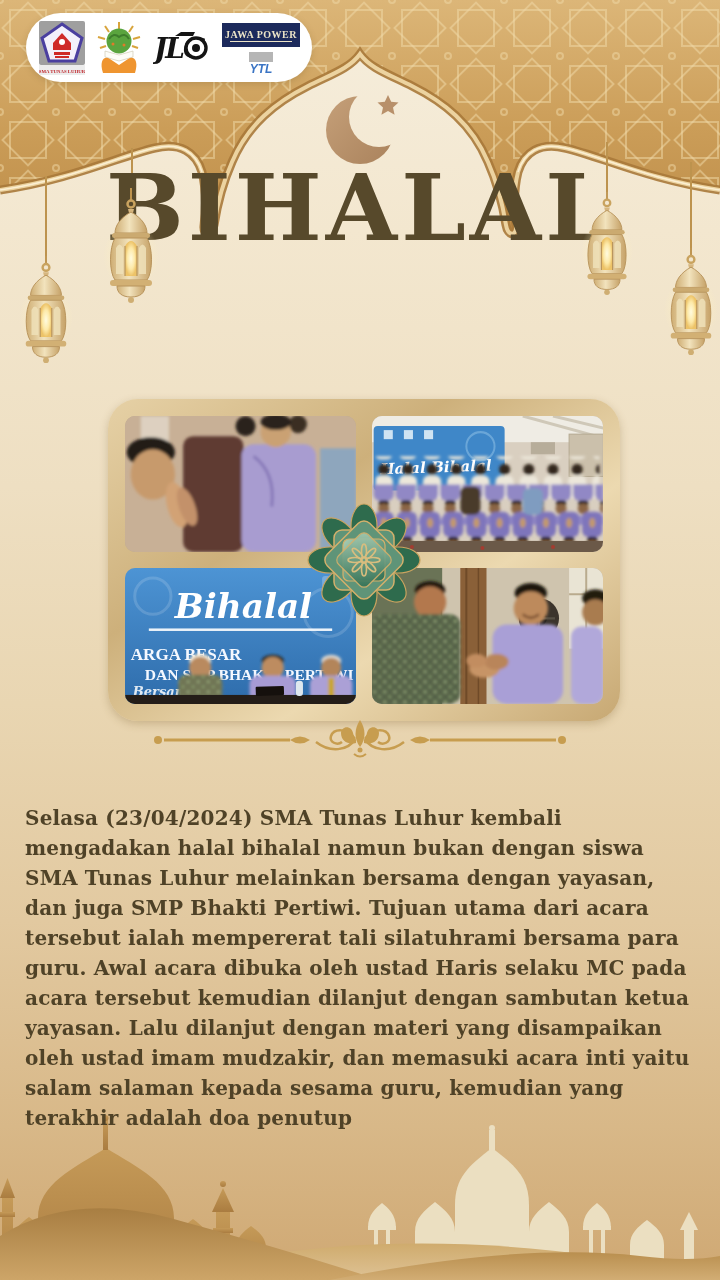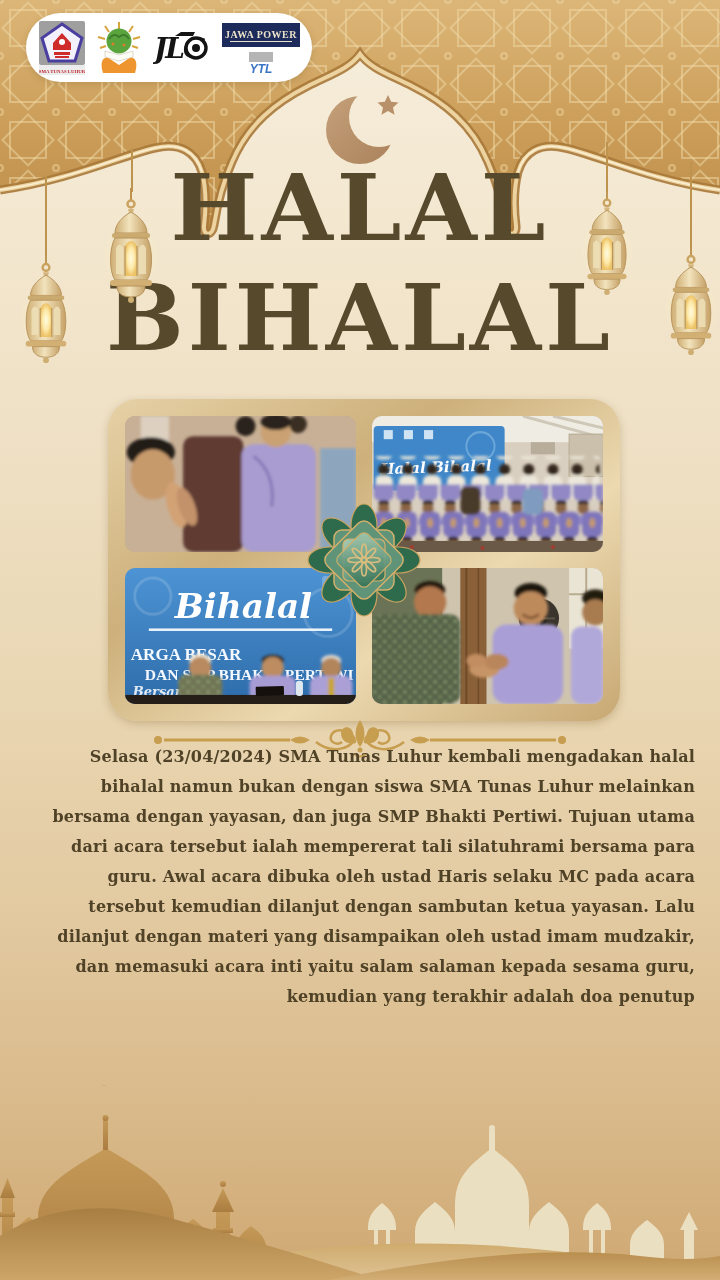--- a/index.html
+++ b/index.html
@@ -31,22 +31,22 @@
     box-shadow:0 3px 8px rgba(120,90,40,.28);z-index:3;
   }
   .collage-grid{display:grid;grid-template-columns:1fr 1fr;grid-template-rows:1fr 1fr;gap:16px;width:100%;height:100%;}
   .photo{border-radius:10px;overflow:hidden;background:#b9a88f;}
   .photo svg{display:block;width:100%;height:100%;}
   .medallion{left:50%;top:50%;transform:translate(-50%,-50%);z-index:4;}
   
   .divider{left:150px;top:716px;z-index:3;}
   
   .body-text{
-    left:25px;top:742px;width:670px;text-align:right;z-index:3;
-    font-family:"DejaVu Serif",serif;font-weight:700;font-size:16px;line-height:30px;
+    left:25px;top:803px;width:670px;text-align:left;z-index:3;
+    font-family:"DejaVu Serif",serif;font-weight:700;font-size:20px;line-height:30px;
     color:#4f4227;letter-spacing:.2px;
   }
   
   .skyline{left:0;bottom:0;width:720px;height:200px;z-index:1;}
   
   .hidden-defs{position:absolute;width:0;height:0;overflow:hidden;}
 </style>
 </head>
 <body>
 
@@ -230,21 +230,20 @@
     <mask id="crescMask">
       <rect x="0" y="0" width="84" height="88" fill="black"></rect>
       <circle cx="38" cy="46" r="34" fill="white"></circle>
       <circle cx="57" cy="33" r="30" fill="black"></circle>
     </mask>
     <rect x="0" y="0" width="84" height="88" fill="url(#crescGrad)" mask="url(#crescMask)"></rect>
     <path d="M66,11 L69.2,17.8 L76.5,18.6 L71,23.6 L72.6,30.8 L66,27 L59.4,30.8 L61,23.6 L55.5,18.6 L62.8,17.8 Z" fill="#b8906a"></path>
   </svg>
 
   <div class="abs title-wrap">
-    <div class="title-line">HALAL</div>
     <div class="title-line">BIHALAL</div>
   </div>
 
   <div class="abs collage">
     <div class="collage-grid">
 
       <div class="photo">
         <svg viewBox="0 0 230 135" preserveAspectRatio="xMidYMid slice">
           <rect width="230" height="135" fill="#c8b096"></rect>
           <g filter="url(#soft)">

